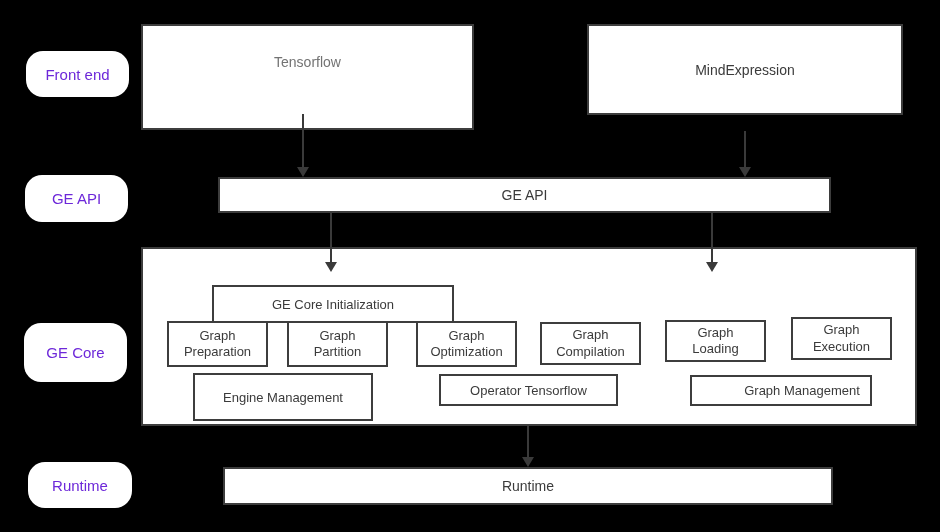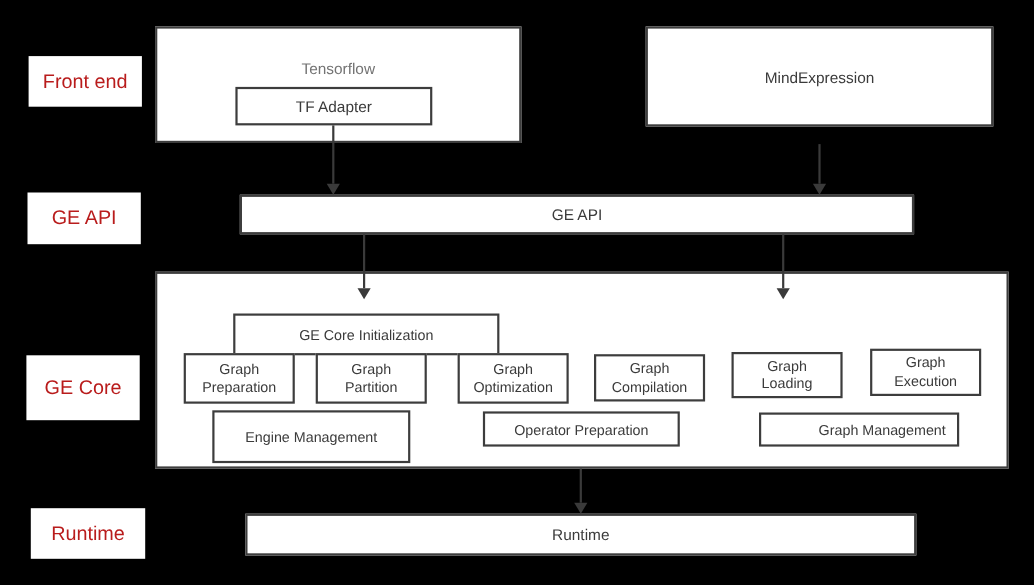--- a/index.html
+++ b/index.html
@@ -15,22 +15,23 @@
     font-family: "Liberation Sans", sans-serif;
     color: #3b3b3b;
     overflow: hidden;
   }
   .side-label {
     position: absolute;
     background: #ffffff;
     display: flex;
     align-items: center;
     justify-content: center;
-    font-size: 18px;
-    color: #b91c1c;
+    font-size: 15px;
+    color: #6d28d9;
+    border-radius: 17px;
   }
   .box {
     position: absolute;
     background: #ffffff;
     border: 2px solid #3d3d3d;
     box-sizing: border-box;
     display: flex;
     align-items: center;
     justify-content: center;
     text-align: center;
@@ -71,21 +72,20 @@
 
 <div id="canvas">
 
   <div class="side-label" style="left:26px; top:51px; width:103px; height:46px;">Front end</div>
   <div class="side-label" style="left:25px; top:175px; width:103px; height:47px;">GE API</div>
   <div class="side-label" style="left:24px; top:323px; width:103px; height:59px;">GE Core</div>
   <div class="side-label" style="left:28px; top:462px; width:104px; height:46px;">Runtime</div>
 
   <div class="box" style="left:141px; top:24px; width:333px; height:106px; display:block;">
     <div class="outer-title">Tensorflow</div>
-    <div class="box big-title" style="left:71px; top:53px; width:179px; height:35px;">TF Adapter</div>
   </div>
 
   <div class="box big-title" style="left:587px; top:24px; width:316px; height:91px;">MindExpression</div>
 
   <div class="box big-title" style="left:218px; top:177px; width:613px; height:36px;">GE API</div>
 
   <div class="box" style="left:141px; top:247px; width:776px; height:179px; display:block;">
 
     <div class="box" style="left:69px; top:36px; width:242px; height:38px;">GE Core Initialization</div>
 
@@ -96,21 +96,21 @@
     <div class="box two-line" style="left:273px; top:72px; width:101px; height:46px;">Graph
 Optimization</div>
     <div class="box two-line" style="left:397px; top:73px; width:101px; height:43px;">Graph
 Compilation</div>
     <div class="box two-line" style="left:522px; top:71px; width:101px; height:42px;">Graph
 Loading</div>
     <div class="box two-line" style="left:648px; top:68px; width:101px; height:43px;">Graph
 Execution</div>
 
     <div class="box" style="left:50px; top:124px; width:180px; height:48px;">Engine Management</div>
-    <div class="box" style="left:296px; top:125px; width:179px; height:32px;">Operator Preparation</div>
+    <div class="box" style="left:296px; top:125px; width:179px; height:32px;">Operator Tensorflow</div>
     <div class="box" style="left:547px; top:126px; width:182px; height:31px;padding-left:42px;">Graph Management</div>
   </div>
 
   <div class="box big-title" style="left:223px; top:467px; width:610px; height:38px;">Runtime</div>
 
   <div class="arrow" style="left:302px; top:114px; height:53px;"></div>
   <div class="arrow" style="left:744px; top:131px; height:36px;"></div>
   <div class="arrow" style="left:330px; top:213px; height:49px;"></div>
   <div class="arrow" style="left:711px; top:213px; height:49px;"></div>
   <div class="arrow" style="left:527px; top:426px; height:31px;"></div>

